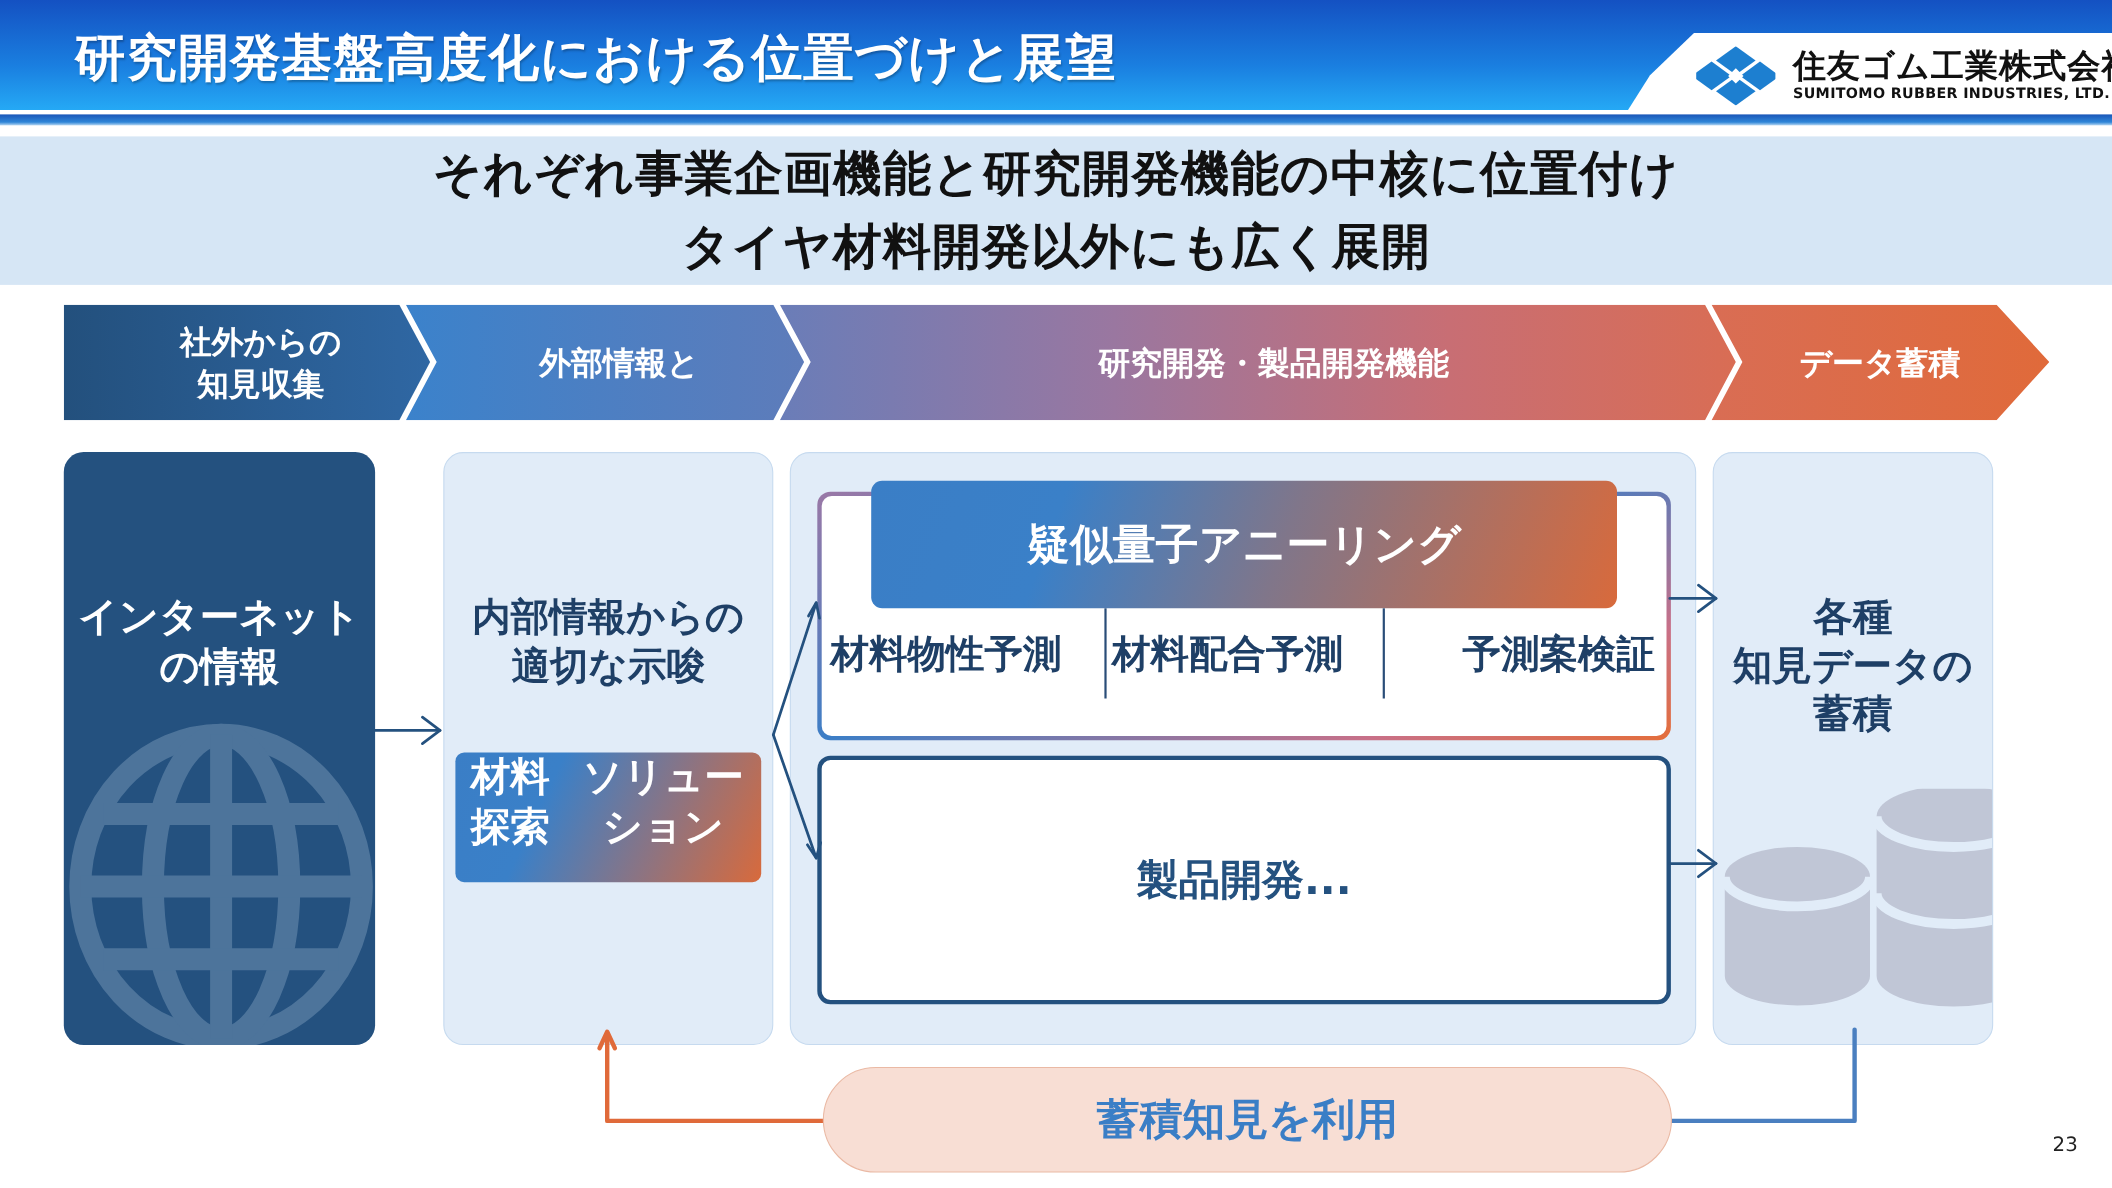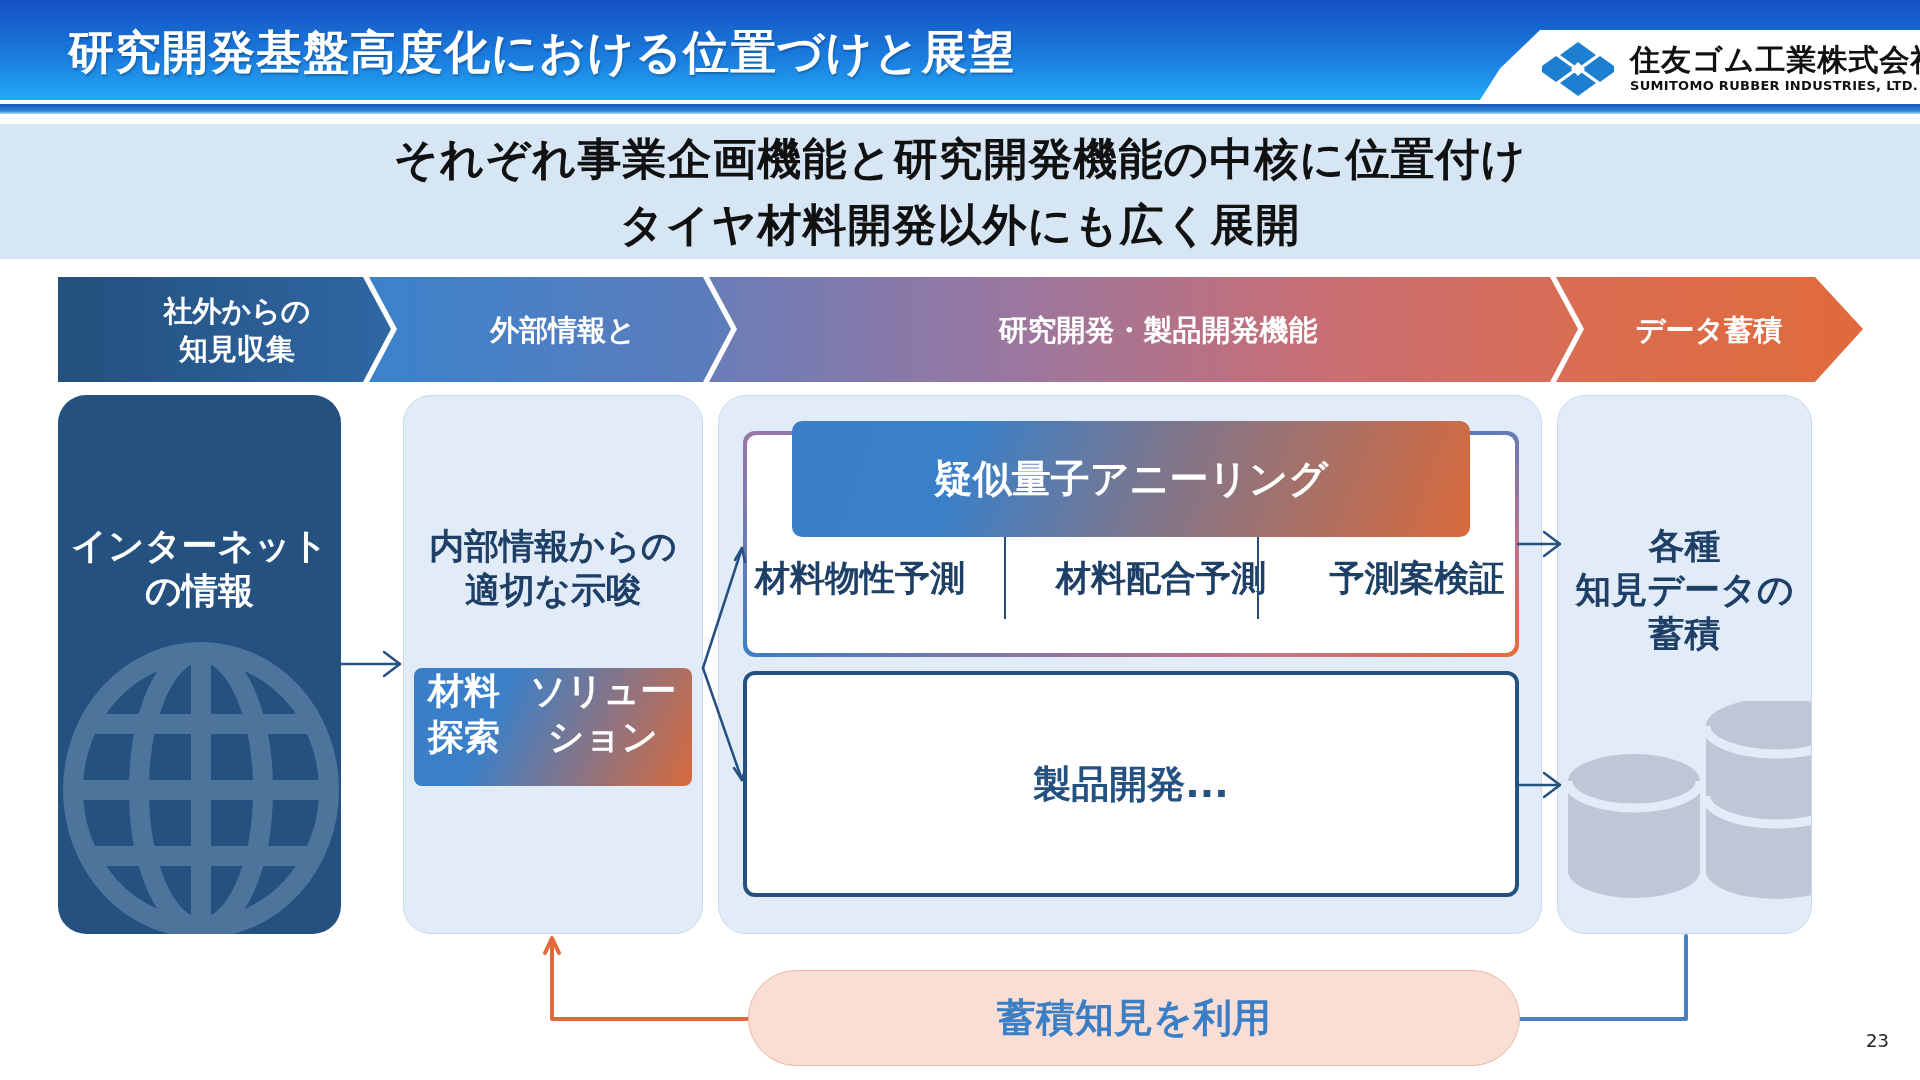--- a/index.html
+++ b/index.html
@@ -39,21 +39,21 @@
   .subtitle-line { font-size:44px; font-weight:bold; color:#111; line-height:66px; white-space:nowrap; letter-spacing:1px;}
 
   
   .chev-row { left:58px; top:277px; width:1805px; height:105px; }
   .chev {
     position:absolute; top:0; height:105px; display:flex; align-items:center; justify-content:center;
     color:#fff; font-size:29px; font-weight:bold; text-align:center; line-height:38px;
   }
 
   
-  .card { border-radius:28px; }
+  .card { border-radius:18px;margin-top:16px; }
   .card-internet { left:58px; top:395px; width:283px; height:539px; background:#24517f; overflow:hidden; }
   .card-internet .label { position:absolute; left:0; top:128px; width:100%; text-align:center; color:#fff; font-size:36px; font-weight:bold; line-height:45px; }
   .globe { position:absolute; left:2px; top:245px; width:282px; height:300px; }
 
   .card-light { background:#e1ecf8; border:1.5px solid #c6daef; box-sizing:border-box; }
   .card-business { left:403px; top:395px; width:300px; height:539px; }
   .card-business .label { position:absolute; left:0; top:128px; width:100%; text-align:center; color:#1e3f66; font-size:35px; font-weight:bold; line-height:44px; }
   .solution-box {
     position:absolute; left:10px; top:272px; width:278px; height:118px; border-radius:8px;
     background:linear-gradient(115deg,#3a7ec6 0%,#3a80c8 30%,#8a7484 65%,#d86a3c 100%);
@@ -197,21 +197,21 @@
   </div>
 </div>
 
 <div class="abs card card-light card-rd">
   <div class="anneal-frame">
       <div class="inner"></div>
     </div>
   <div class="anneal-header">疑似量子アニーリング</div>
   <div class="anneal-sub" style="left:30px;width:222px;">材料物性予測</div>
   <div class="anneal-div" style="left:285px;"></div>
-  <div class="anneal-sub" style="left:287px;width:220px;padding-left:45px;">材料配合予測</div>
+  <div class="anneal-sub" style="left:287px;width:220px;">材料配合予測</div>
   <div class="anneal-div" style="left:538px;"></div>
   <div class="anneal-sub" style="left:572px;width:252px;">予測案検証</div>
   <div class="product-box">
     <span>製品開発...</span>
   </div>
 </div>
 
 <div class="abs card card-light card-data">
   <div class="label">
     <div>各種</div>

